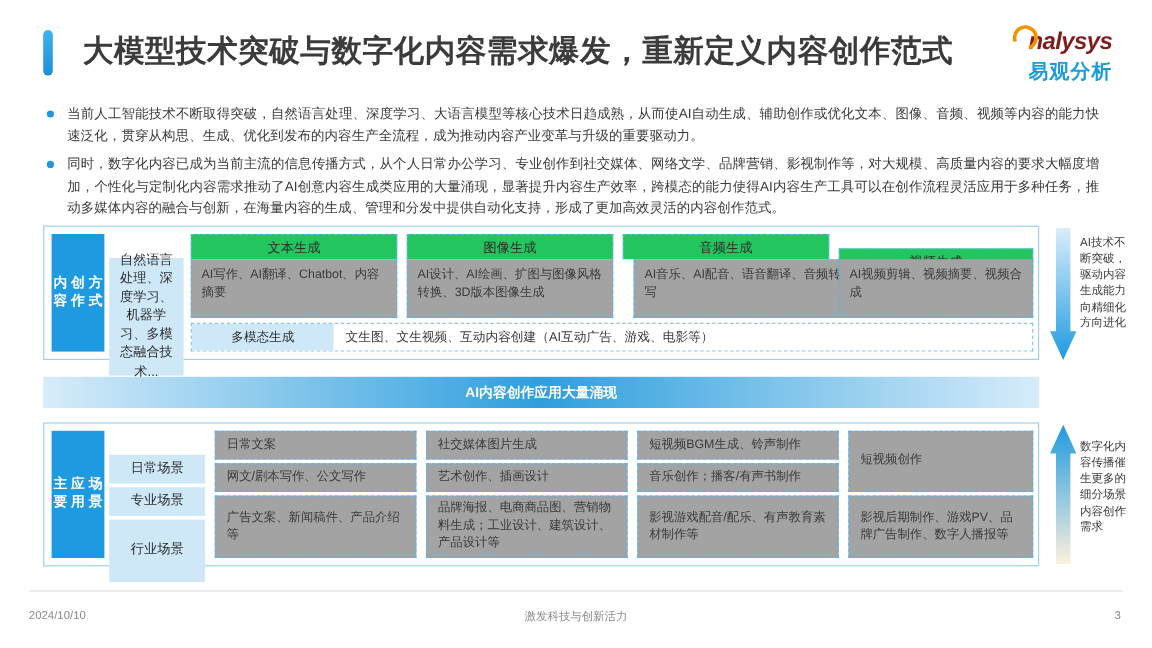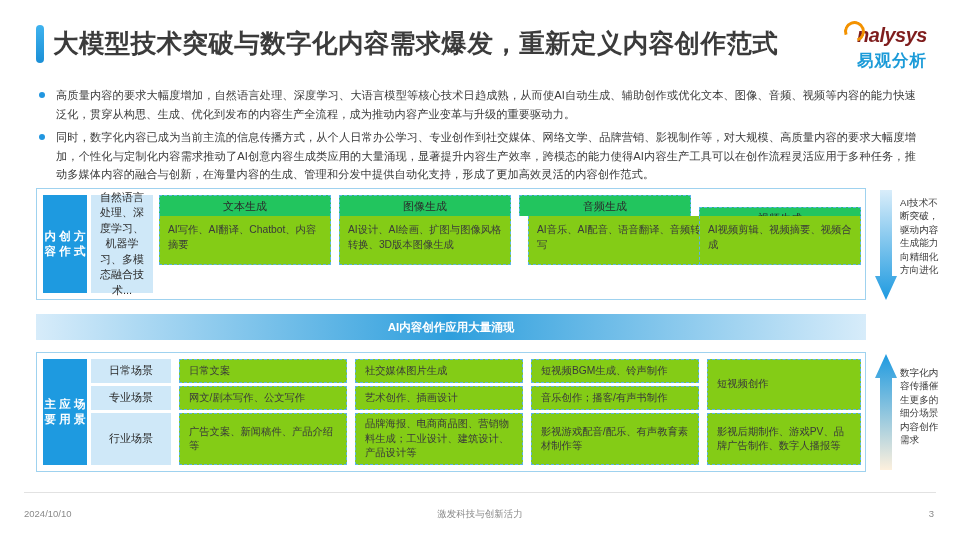--- a/index.html
+++ b/index.html
@@ -13,21 +13,21 @@
     position: relative;
     width: 960px; height: 540px;
     background: #ffffff;
   }
 
   
   .title-row {
     position: absolute;
     left: 36px; top: 22px;
     width: 810px; height: 44px;
-    display: flex; align-items: center;
+    display: flex; align-items: center; gap: 16px;
   }
   .title-accent {
     width: 8px; height: 38px;
     border-radius: 4px;
     background: linear-gradient(180deg,#3fb3ef 0%, #1b8fd6 100%);
     margin-right: 9px;
     flex: none;
   }
   .title-text {
     font-size: 25.5px;
@@ -137,28 +137,29 @@
   .pale {
     position: absolute;
     background: #cfe8f8;
     color: #2d2d2d;
     font-size: 11px;
     line-height: 15.5px;
     display: flex; align-items: center; justify-content: center;
     text-align: center;
     box-sizing: border-box;
     padding: 2px 4px;
+    margin-top: 20px;
   }
 
   
   .dcell {
     position: absolute;
     border: 1.2px dashed #5cb3e8;
     box-sizing: border-box;
-    background: #84cc16;
+    background: #a3a3a3;
   }
   .dcell.head {
     background: #22c55e;
     border-bottom: none;
     display: flex; align-items: center; justify-content: center;
     font-size: 11px;
     color: #2b2b2b;
   }
   .dcell.body {
     border-top: none;
@@ -237,21 +238,21 @@
     <div class="logo-top">
       <span class="logo-ring"></span>
       <span class="analysys-rest">nalysys</span>
     </div>
     <div class="logo-bottom">易观分析</div>
   </div>
 
   <div class="bullets">
     <div class="bullet">
       <div class="bullet-dot"></div>
-      <div class="bullet-text">高质量内容的要求大幅度增加，自然语言处理、深度学习、大语言模型等核心技术日趋成熟，从而使AI自动生成、辅助创作或优化文本、图像、音频、视频等内容的能力快速泛化，贯穿从构思、生成、优化到发布的内容生产全流程，成为推动内容产业变革与升级的重要驱动力。</div>
+      <div class="bullet-text">当前人工智能技术不断取得突破，自然语言处理、深度学习、大语言模型等核心技术日趋成熟，从而使AI自动生成、辅助创作或优化文本、图像、音频、视频等内容的能力快速泛化，贯穿从构思、生成、优化到发布的内容生产全流程，成为推动内容产业变革与升级的重要驱动力。</div>
     </div>
     <div class="bullet">
       <div class="bullet-dot"></div>
       <div class="bullet-text">同时，数字化内容已成为当前主流的信息传播方式，从个人日常办公学习、专业创作到社交媒体、网络文学、品牌营销、影视制作等，对大规模、高质量内容的要求大幅度增加，个性化与定制化内容需求推动了AI创意内容生成类应用的大量涌现，显著提升内容生产效率，跨模态的能力使得AI内容生产工具可以在创作流程灵活应用于多种任务，推动多媒体内容的融合与创新，在海量内容的生成、管理和分发中提供自动化支持，形成了更加高效灵活的内容创作范式。</div>
     </div>
   </div>
 
   <div class="panel" id="panel-top">
     <div class="spine" style="left:6px; top:6px; width:44px; height:98px;align-items:center;">
         <div>内容</div>
@@ -266,20 +267,24 @@
 
     <div class="dcell head" style="left:302px; top:6px; width:172px; height:21px;">图像生成</div>
     <div class="dcell body" style="left:302px; top:27px; width:172px; height:49px;">AI设计、AI绘画、扩图与图像风格转换、3D版本图像生成</div>
 
     <div class="dcell head" style="left:482px; top:6px; width:172px; height:21px;">音频生成</div>
     <div class="dcell body" style="left:491px; top:27px; width:188px; height:49px;">AI音乐、AI配音、语音翻译、音频转写</div>
 
     <div class="dcell head" style="left:662px; top:6px; width:162px; height:21px;margin-top:12px;">视频生成</div>
     <div class="dcell body" style="left:662px; top:27px; width:162px; height:49px;">AI视频剪辑、视频摘要、视频合成</div>
 
+    <div class="dcell outer" style="left:122px; top:80px; width:702px; height:24px;">
+      <div class="multimodal-tag" style="left:0px; top:0px; width:118px; height:21.6px;">多模态生成</div>
+      <div class="multimodal-desc" style="left:128px; top:0px; height:21.6px;">文生图、文生视频、互动内容创建（AI互动广告、游戏、电影等）</div>
+    </div>
   </div>
 
   <div class="arrow-wrap" style="left:874px; top:190px; width:24px; height:112px;">
     <svg width="24" height="112" viewBox="0 0 24 112">
       <defs>
         <linearGradient id="gradDown" x1="0" y1="0" x2="0" y2="1">
           <stop offset="0%" stop-color="#d9edfa"></stop>
           <stop offset="100%" stop-color="#1e9ae0"></stop>
         </linearGradient>
       </defs>

